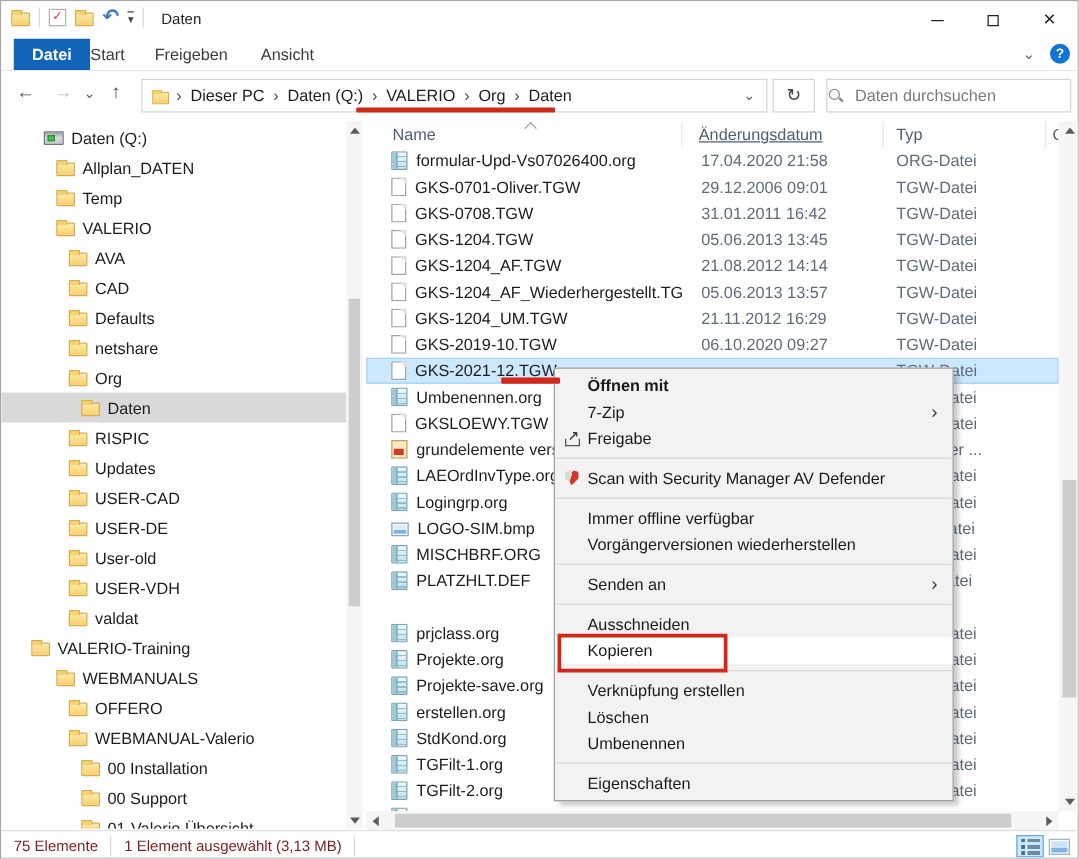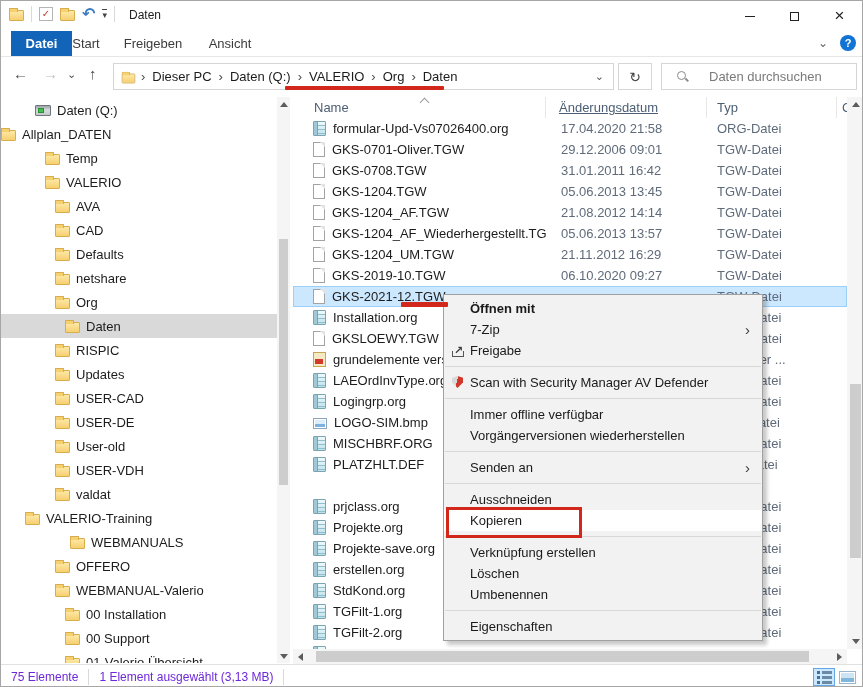--- a/index.html
+++ b/index.html
@@ -54,21 +54,21 @@
 
   
   .addrrow { position:absolute; left:0; top:56px; width:100%; height:38px; background:#fff; }
   .navbtn { position:absolute; top:8px; font-size:15px; color:#4f4f4f; }
   .navbtn.disabled { color:#c0c0c0; }
   .breadcrumb-box { position:absolute; left:112px; top:6px; width:501px; height:27px; border:1px solid #d6d6d6; background:#fff; display:flex; align-items:center; padding-left:7px; }
   .crumb { padding:0 2px; color:#1c1c1c; white-space:nowrap; }
   .crumb-sep { padding:0 5px; color:#4a4a4a; font-size:13px; }
   .bc-drop { margin-left:auto; padding-right:9px; color:#555; font-size:11px; }
   .refresh-box { position:absolute; left:617px; top:6px; width:34px; height:27px; border:1px solid #d6d6d6; display:flex; align-items:center; justify-content:center; color:#444; font-size:14px; }
-  .search-box { position:absolute; left:660px; top:6px; width:196px; height:27px; border:1px solid #d6d6d6; display:flex; align-items:center; padding-left:14px; gap:20px; }
+  .search-box { position:absolute; left:660px; top:6px; width:196px; height:27px; border:1px solid #d6d6d6; display:flex; align-items:center; gap:9px; }
   .search-box input { border:none; outline:none; font-family:inherit; font-size:13px; color:#7a7a7a; width:150px; background:transparent; }
   .search-box input::placeholder { color:#7a7a7a; opacity:1; }
 
   
   .main { position:absolute; left:0; top:94px; width:100%; height:569px; background:#fff; }
 
   
   .sidebar { position:absolute; left:0; top:3px; width:276px; height:565px; overflow:hidden; }
   .tree-item { height:24px; display:flex; align-items:center; gap:6px; white-space:nowrap; }
   .tree-item.selected { background:#d9d9d9; }
@@ -93,21 +93,21 @@
   .sb { background:#f5f5f5; position:absolute; }
   .sb-btn { position:absolute; display:flex; align-items:center; justify-content:center; }
   .tri { width:0; height:0; border-style:solid; }
   .tri-up    { border-width:0 4px 5px 4px; border-color:transparent transparent #5c5c5c transparent; }
   .tri-down  { border-width:5px 4px 0 4px; border-color:#5c5c5c transparent transparent transparent; }
   .tri-left  { border-width:4px 5px 4px 0; border-color:transparent #5c5c5c transparent transparent; }
   .tri-right { border-width:4px 0 4px 5px; border-color:transparent transparent transparent #5c5c5c; }
   .sb-thumb { position:absolute; background:#cdcdcd; }
 
   
-  .statusbar { position:absolute; left:0; top:663px; width:100%; height:24px; background:#fff; border-top:1px solid #e1e1e1; display:flex; align-items:center; font-size:12px; color:#6d28d9; }
+  .statusbar { position:absolute; left:0; top:663px; width:100%; height:24px; background:#fff; border-top:1px solid #e1e1e1; display:flex; align-items:center; font-size:12px; color:#7f1d1d; }
   .status-sep { width:1px; height:16px; background:#d9d9d9; margin:0 10px; }
   .viewbtn { position:absolute; top:3px; width:22px; height:18px; display:flex; align-items:center; justify-content:center; }
   .viewbtn.selected { background:#cce8ff; box-shadow:inset 0 0 0 1px #66a7e8; }
   .icon-viewdetails { width:15px; height:13px;
      background:
        repeating-linear-gradient(to bottom,#41719c 0 3px, transparent 3px 5px) 0 0/3px 13px no-repeat,
        repeating-linear-gradient(to bottom,#6d8aa5 0 3px, transparent 3px 5px) 5px 0/10px 13px no-repeat; }
   .icon-viewthumb { width:17px; height:13px; border:1px solid #9ab6cc; background:linear-gradient(#cfe4f2 0 55%, #7fb6d9 55%); box-shadow:inset 0 0 0 1px #fff; }
 
   
@@ -193,21 +193,21 @@
   </div>
 
   <div class="anno" id="anno-breadcrumb"></div>
 
   <div class="main">
     <div class="sidebar" id="sidebar">
         <div class="tree-item" style="padding-left: 34px;">
           <span class="icon icon-drive"></span>
           <span class="tree-label">Daten (Q:)</span>
         </div>
-        <div class="tree-item" style="">
+        <div class="tree-item" style="padding-left: 44px;">
           <span class="icon icon-folder"></span>
           <span class="tree-label">Allplan_DATEN</span>
         </div>
         <div class="tree-item" style="padding-left: 44px;">
           <span class="icon icon-folder"></span>
           <span class="tree-label">Temp</span>
         </div>
         <div class="tree-item" style="padding-left: 44px;">
           <span class="icon icon-folder"></span>
           <span class="tree-label">VALERIO</span>
@@ -261,21 +261,21 @@
           <span class="tree-label">USER-VDH</span>
         </div>
         <div class="tree-item" style="padding-left: 54px;">
           <span class="icon icon-folder"></span>
           <span class="tree-label">valdat</span>
         </div>
         <div class="tree-item" style="padding-left: 24px;">
           <span class="icon icon-folder"></span>
           <span class="tree-label">VALERIO-Training</span>
         </div>
-        <div class="tree-item" style="padding-left: 33px; margin-left: 36px;">
+        <div class="tree-item" style="padding-left: 44px;">
           <span class="icon icon-folder"></span>
           <span class="tree-label">WEBMANUALS</span>
         </div>
         <div class="tree-item" style="padding-left: 54px;">
           <span class="icon icon-folder"></span>
           <span class="tree-label">OFFERO</span>
         </div>
         <div class="tree-item" style="padding-left: 54px;">
           <span class="icon icon-folder"></span>
           <span class="tree-label">WEBMANUAL-Valerio</span>
@@ -371,21 +371,21 @@
             <span class="fc-name">
               <span class="icon icon-tgw"></span>
               <span>GKS-2021-12.TGW</span>
             </span>
             <span class="fc-date"></span>
             <span class="fc-typ">TGW-Datei</span>
           </div>
           <div class="file-row">
             <span class="fc-name">
               <span class="icon icon-org"></span>
-              <span>Installation.org</span>
+              <span>Umbenennen.org</span>
             </span>
             <span class="fc-date"></span>
             <span class="fc-typ">ORG-Datei</span>
           </div>
           <div class="file-row">
             <span class="fc-name">
               <span class="icon icon-tgw"></span>
               <span>GKSLOEWY.TGW</span>
             </span>
             <span class="fc-date"></span>

